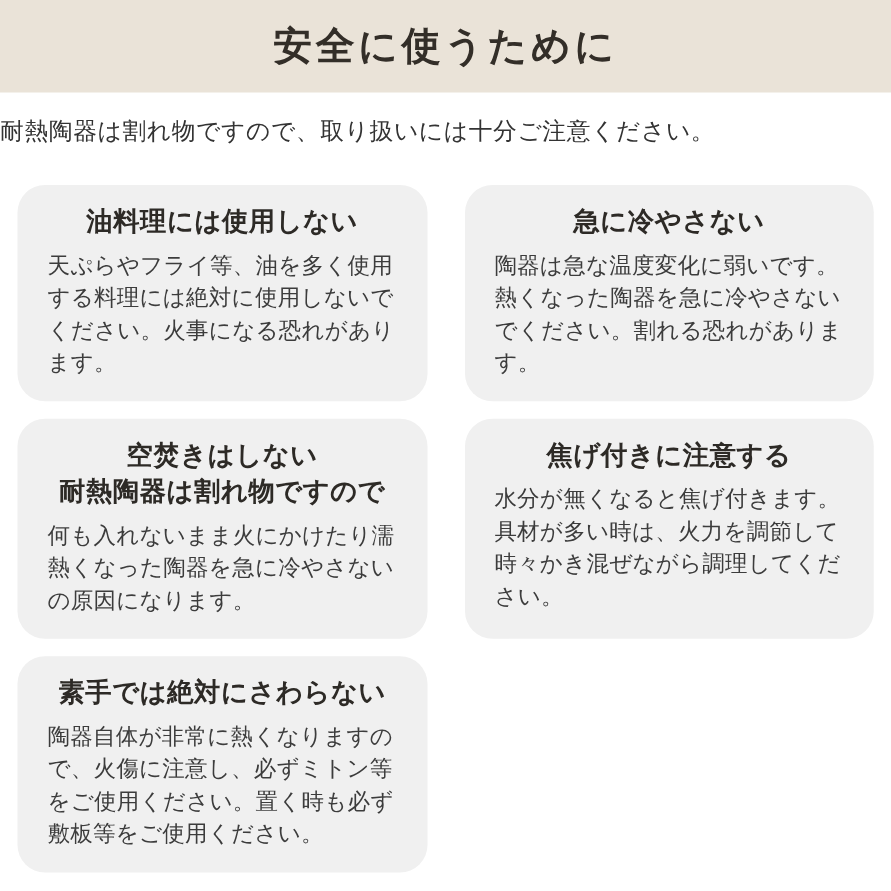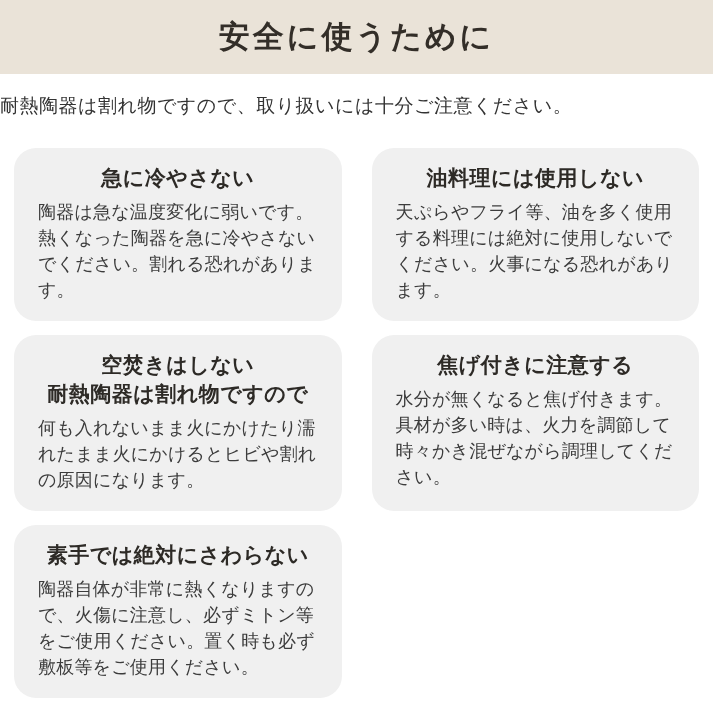--- a/index.html
+++ b/index.html
@@ -79,40 +79,40 @@
 
   <div class="header-banner">
     <div class="header-title">安全に使うために</div>
   </div>
 
   <div class="subtitle">耐熱陶器は割れ物ですので、取り扱いには十分ご注意ください。</div>
 
   <div class="cards-grid">
 
     <div class="safety-card">
+      <h2 class="card-title">油料理には使用しない</h2>
+      <p class="card-body">天ぷらやフライ等、油を多く使用
+する料理には絶対に使用しないで
+ください。火事になる恐れがあり
+ます。</p>
+    </div>
+
+    <div class="safety-card">
       <h2 class="card-title">急に冷やさない</h2>
       <p class="card-body">陶器は急な温度変化に弱いです。
 熱くなった陶器を急に冷やさない
 でください。割れる恐れがありま
 す。</p>
     </div>
 
     <div class="safety-card">
-      <h2 class="card-title">油料理には使用しない</h2>
-      <p class="card-body">天ぷらやフライ等、油を多く使用
-する料理には絶対に使用しないで
-ください。火事になる恐れがあり
-ます。</p>
-    </div>
-
-    <div class="safety-card">
       <h2 class="card-title">空焚きはしない
 耐熱陶器は割れ物ですので</h2>
       <p class="card-body">何も入れないまま火にかけたり濡
-れたまま火にかけるとヒビや割れ
+熱くなった陶器を急に冷やさない
 の原因になります。</p>
     </div>
 
     <div class="safety-card">
       <h2 class="card-title">焦げ付きに注意する</h2>
       <p class="card-body">水分が無くなると焦げ付きます。
 具材が多い時は、火力を調節して
 時々かき混ぜながら調理してくだ
 さい。</p>
     </div>

